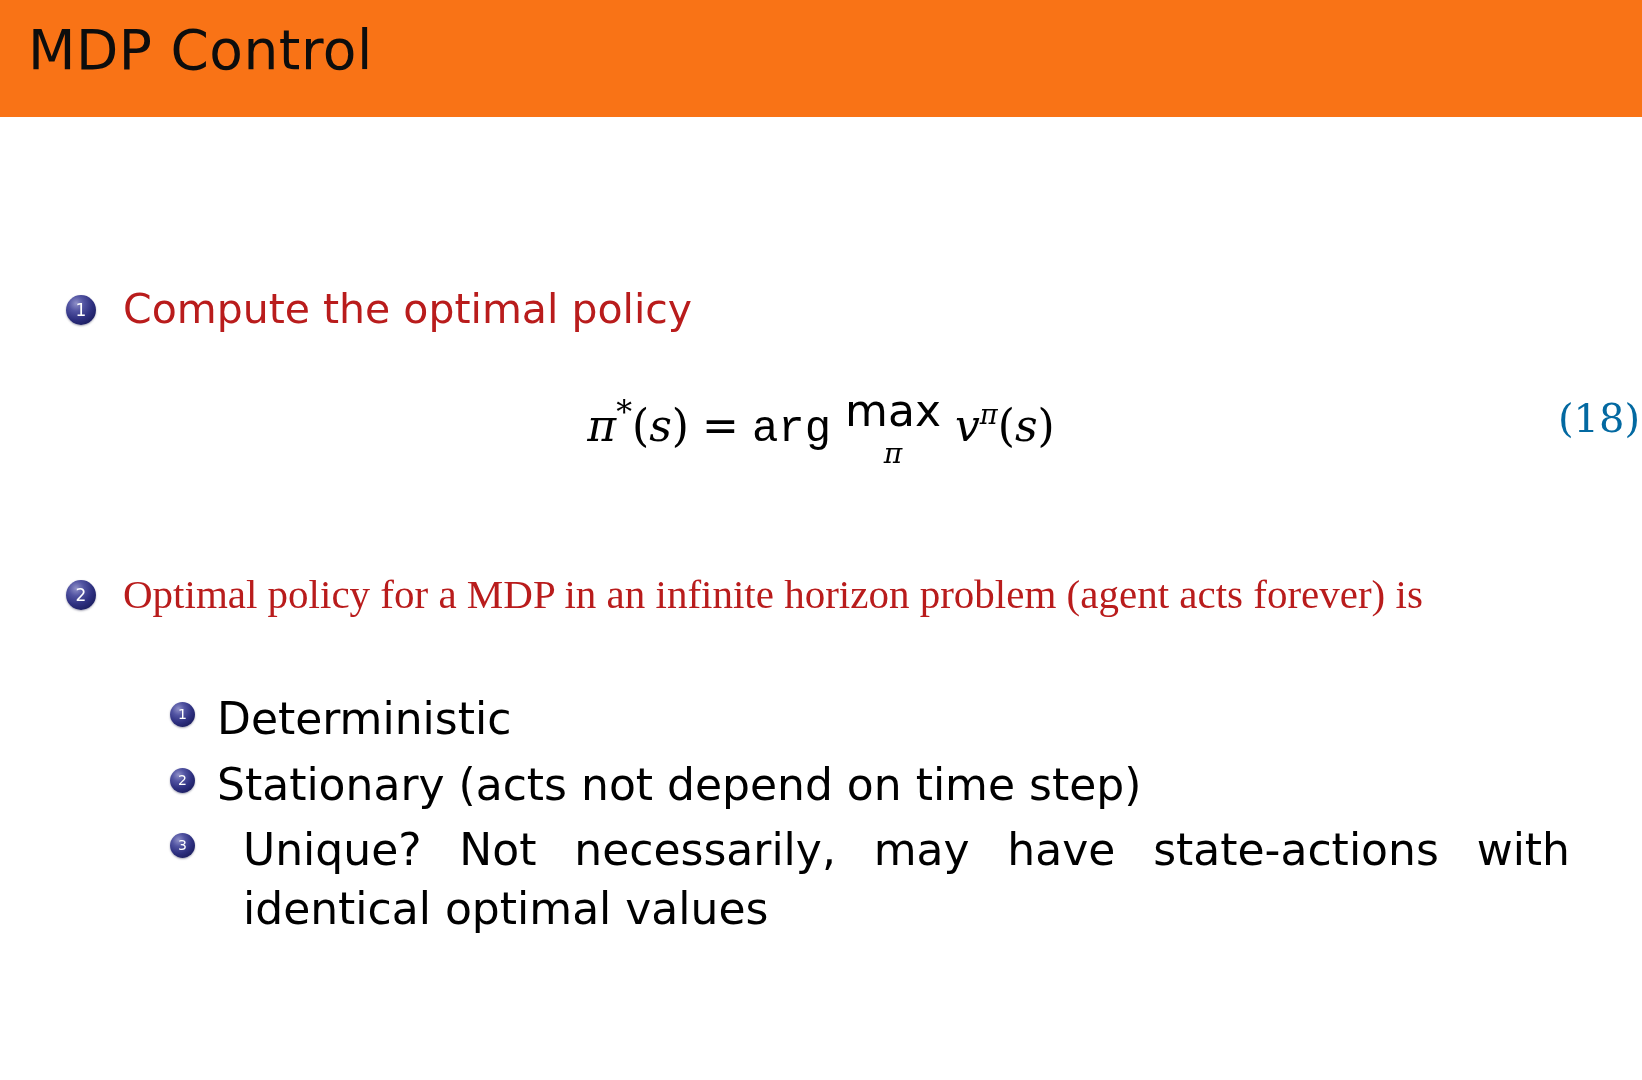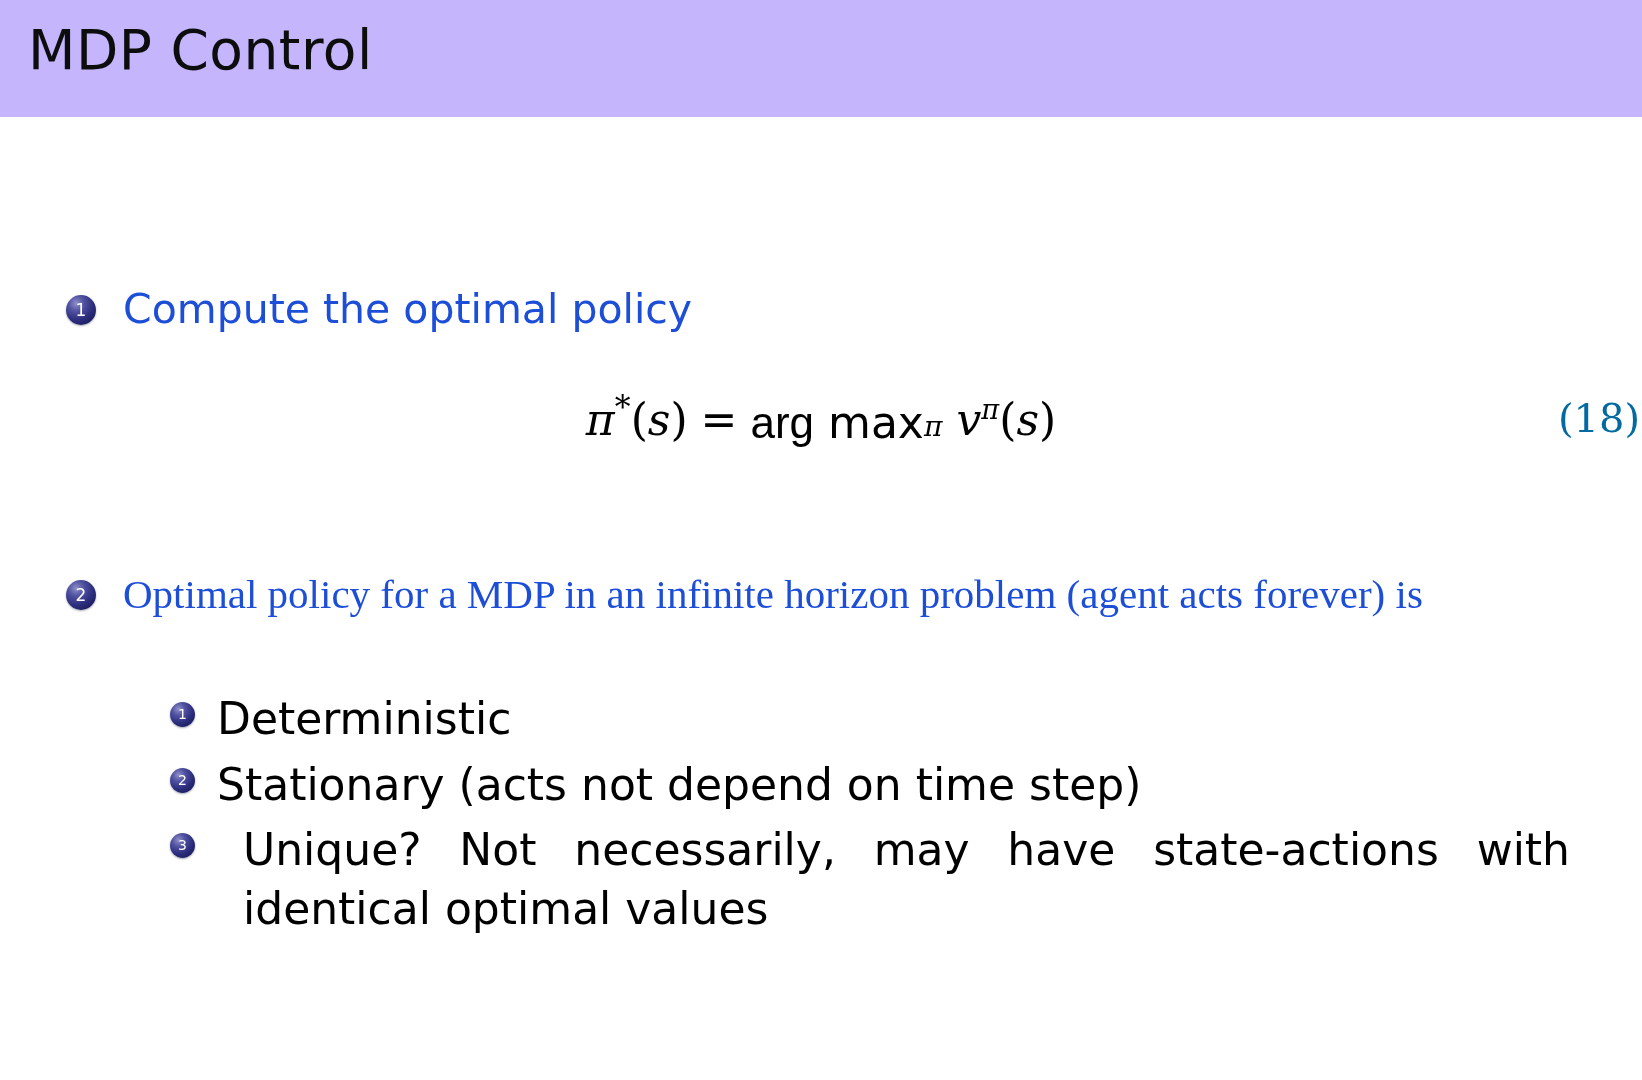--- a/index.html
+++ b/index.html
@@ -23,21 +23,21 @@
     background: #ffffff;
   }
 
   
   .title-bar {
     position: absolute;
     left: 0;
     top: 0;
     width: 1642px;
     height: 117px;
-    background: #c4b5fd;
+    background: #f97316;
   }
   .slide-title {
     position: absolute;
     left: 28px;
     top: 22px;
     font-family: "DejaVu Sans", sans-serif;
     font-size: 55px;
     font-weight: 400;
     letter-spacing: 0.5px;
     color: #0d0d0d;
@@ -85,21 +85,21 @@
     display: flex;
     align-items: flex-start;
     position: absolute;
   }
   .item-l1 .marker.lvl1 { margin-top: 13px; }
 
   .item-text-l1 {
     margin-left: 27px;
     font-size: 41px;
     line-height: 1.32;
-    color: #1d4ed8;
+    color: #b91c1c;
     font-family: "DejaVu Sans", sans-serif;
   }
 
   #item1 {
     left: 66px;
     top: 165px;
     width: 1500px;
   }
   #item2 {
     left: 66px;
@@ -155,38 +155,38 @@
     vertical-align: 0.55em;
     font-family: "DejaVu Serif", serif;
     font-style: normal;
   }
   .eq-sign {
     font-family: "DejaVu Sans", sans-serif;
     padding: 0 13px;
   }
   .argmax {
     display: inline-flex;
-    flex-direction: row;
+    flex-direction: column;
     align-items: center;
     vertical-align: middle;
     line-height: 1;
   }
   .argmax .top {
     font-family: "DejaVu Sans", sans-serif;
     font-style: normal;
     font-size: 1em;
   }
   .argmax .under {
     font-family: "DejaVu Serif", serif;
     font-style: italic;
     font-size: 0.64em;
     margin-top: 7px;
   }
   .arg-pre {
-    font-family: Liberation Sans, sans-serif;
+    font-family: Liberation Mono, monospace;
     font-style: normal;
     vertical-align: middle;
   }
 
   
   .sublist {
     position: absolute;
     left: 170px;
     top: 573px;
     width: 1400px;

